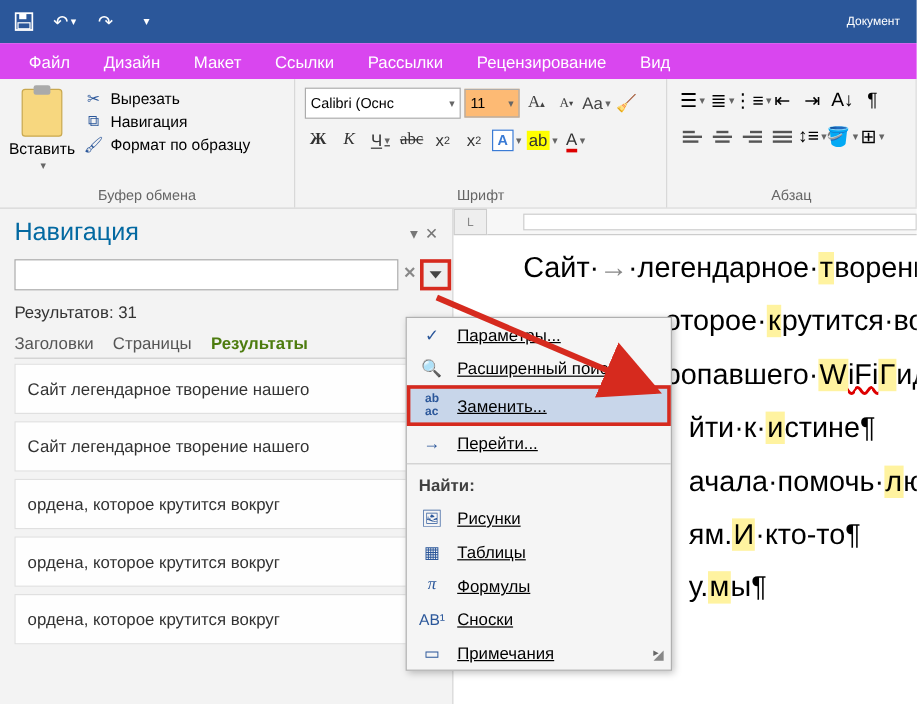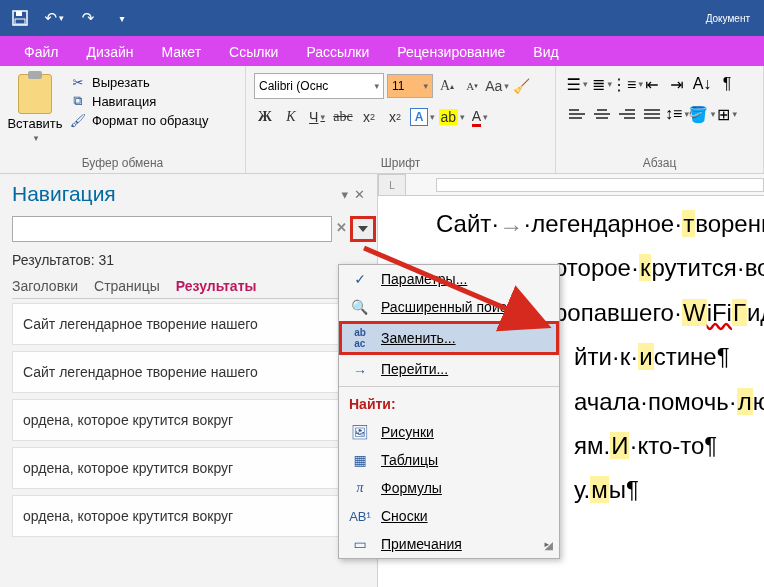--- a/index.html
+++ b/index.html
@@ -59,40 +59,40 @@
 .nav-head { display:flex; justify-content:space-between; align-items:center; }
 .nav-head .ctrl { display:flex; gap:6px; font-size:13px; color:#777; }
 .search-wrap { position: relative; margin: 10px 0; }
 .search-input { width: 320px; height: 26px; border:1px solid #aaa; background:#fff; padding:0 6px; font-size:13px; }
 .search-x { position:absolute; left: 324px; top: 4px; color:#888; font-size:13px; font-weight:bold; }
 .search-drop { position:absolute; left: 338px; top: 0; width:26px; height:26px; border:3px solid #d62a1e; display:flex; align-items:center; justify-content:center; background:#eee; }
 .search-drop::after { content:""; border-left:5px solid transparent; border-right:5px solid transparent; border-top:6px solid #444; }
 .results-count { font-size: 14px; color:#333; margin: 6px 0 10px 0; }
 .nav-tabs { display:flex; gap:16px; font-size:14px; border-bottom:1px solid #ccc; padding-bottom:4px; }
 .nav-tabs span { color:#555; cursor:pointer; }
-.nav-tabs span.active { color:#be185d; font-weight:600; }
+.nav-tabs span.active { color:#4d7c0f; font-weight:600; }
 .result-list { margin-top: 4px; }
 .result-item { background:#fefefe; border:1px solid #e0e0e0; padding: 12px 10px; font-size:14px; color:#333; margin-bottom:6px; }
 
 
 .doc-area { position:absolute; top:174px; left:378px; right:0; bottom:0; background:#fff; }
 .ruler-corner { position:absolute; top:0; left:0; width:28px; height:22px; background:#eee; border:1px solid #ccc; display:flex; align-items:center; justify-content:center; font-size:10px; color:#888; }
 .ruler { position:absolute; top:0; left:28px; right:0; height:22px; background:#f7f7f7; border-bottom:1px solid #ccc; }
 .ruler-inner { position:absolute; left:30px; right:0; top:4px; height:14px; background:#fff; border:1px solid #ccc; }
 .doc-content { position:absolute; top:28px; left:58px; right:0; font-family: Calibri, sans-serif; font-size: 24px; line-height: 1.85; color:#000; }
 .doc-content .hl { background:#fff3a0; padding:0 1px; }
 .doc-content .sp { color:#888; }
 
 
 .dropdown { position:absolute; top:264px; left:338px; width:222px; background:#f5f5f5; border:1px solid #b0b0b0; box-shadow: 2px 2px 6px rgba(0,0,0,0.25); font-size:14px; }
 .dropdown .item { display:flex; align-items:center; gap:10px; padding:6px 10px; cursor:pointer; }
 .dropdown .item .mi { width:22px; display:flex; justify-content:center; color:#2b579a; font-size:14px; }
 .dropdown .item.highlight { background:#c8d6ea; border:3px solid #d62a1e; padding:3px 7px; }
 .dropdown .sep { height:1px; background:#ccc; margin:3px 0; }
-.dropdown .hdr { padding:6px 10px; color:#b91c1c; font-weight:600; }
+.dropdown .hdr { padding:6px 10px; color:#404040; font-weight:600; }
 .dropdown .reveal { position:absolute; right:6px; bottom:6px; font-size:11px; color:#888; }
 .u { text-decoration: underline; }
 
 
 .arrow-svg { position:absolute; top:240px; left:352px; pointer-events:none; }
 
 .caret { font-size:9px; color:#666; margin-left:2px; }
 </style>
 </head>
 <body>

